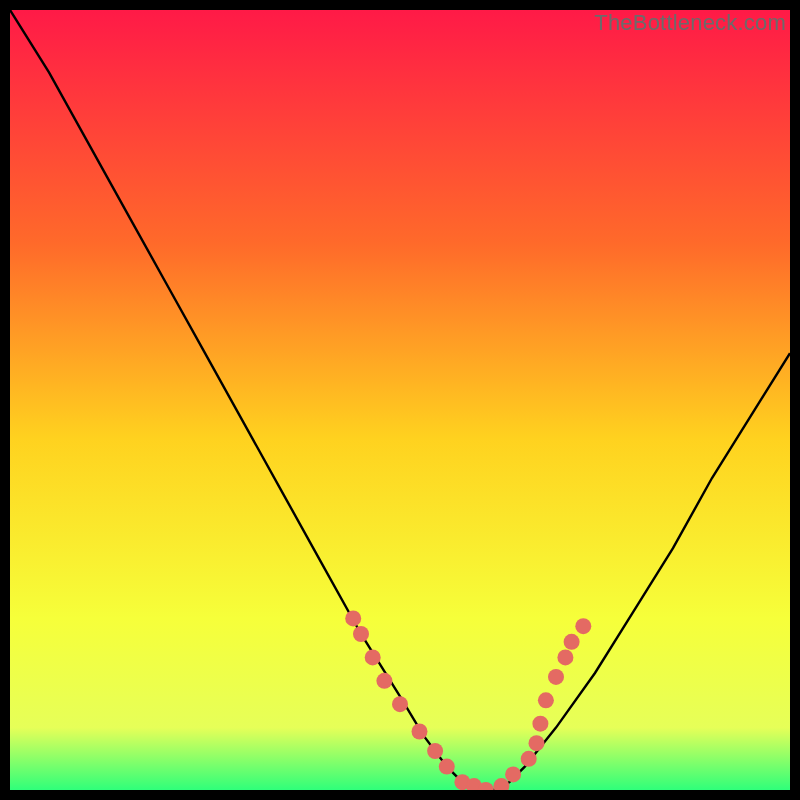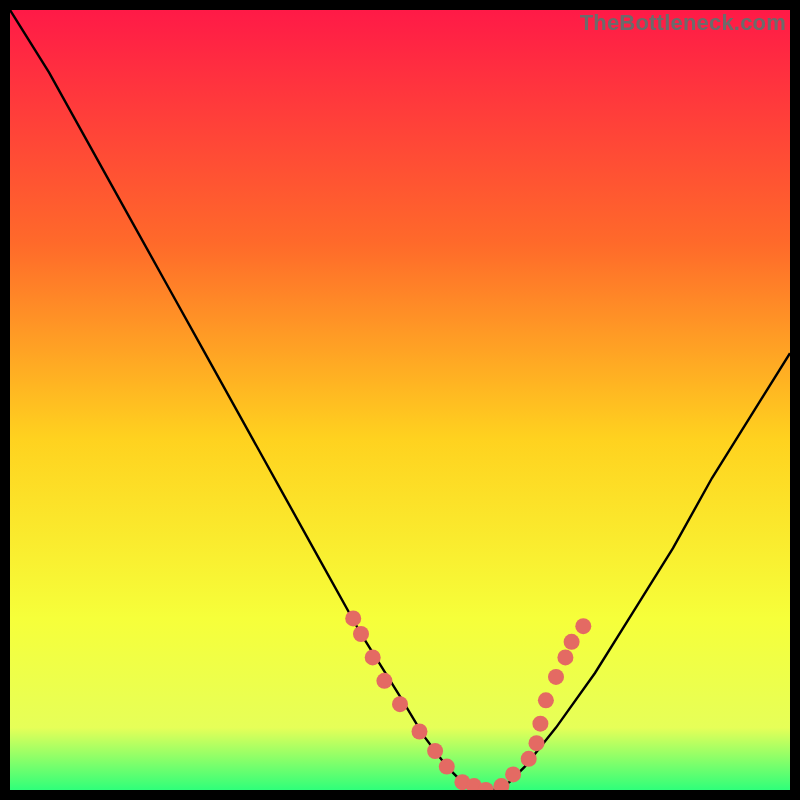--- a/index.html
+++ b/index.html
@@ -25,21 +25,21 @@
     top: 0;
     width: 780px;
     height: 780px;
   }
   .watermark {
     position: absolute;
     top: 0;
     right: 4px;
     color: #6b6b6b;
     font-size: 22px;
-    font-weight: 700;
+    font-weight: 400;
     letter-spacing: 0.2px;
     z-index: 50;
     user-select: none;
   }
   svg { display: block; }
 </style>
 </head>
 <body>
 
 <div class="frame">

